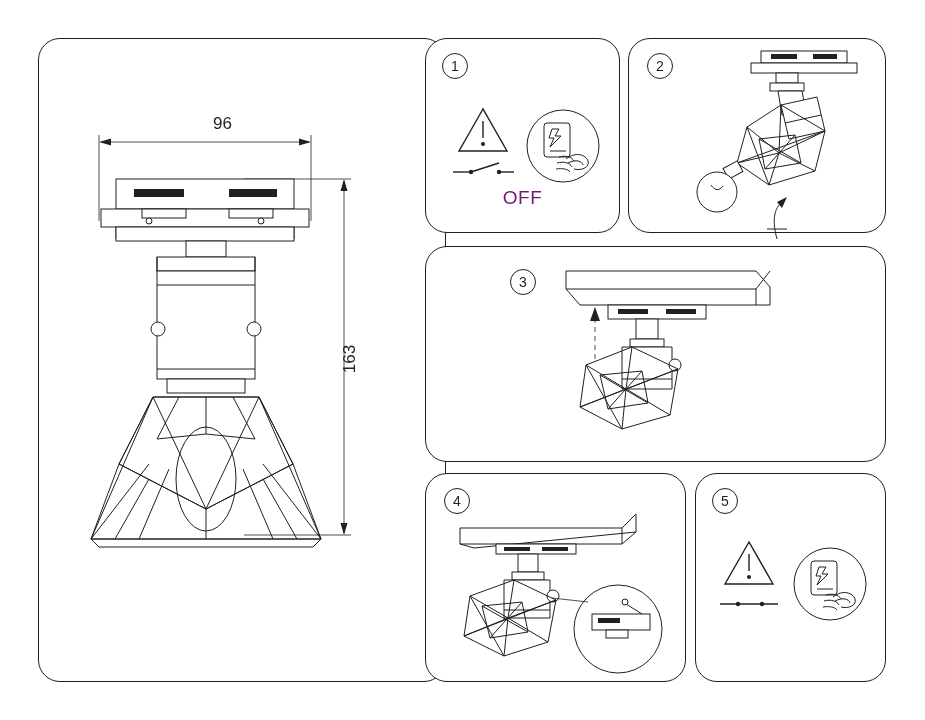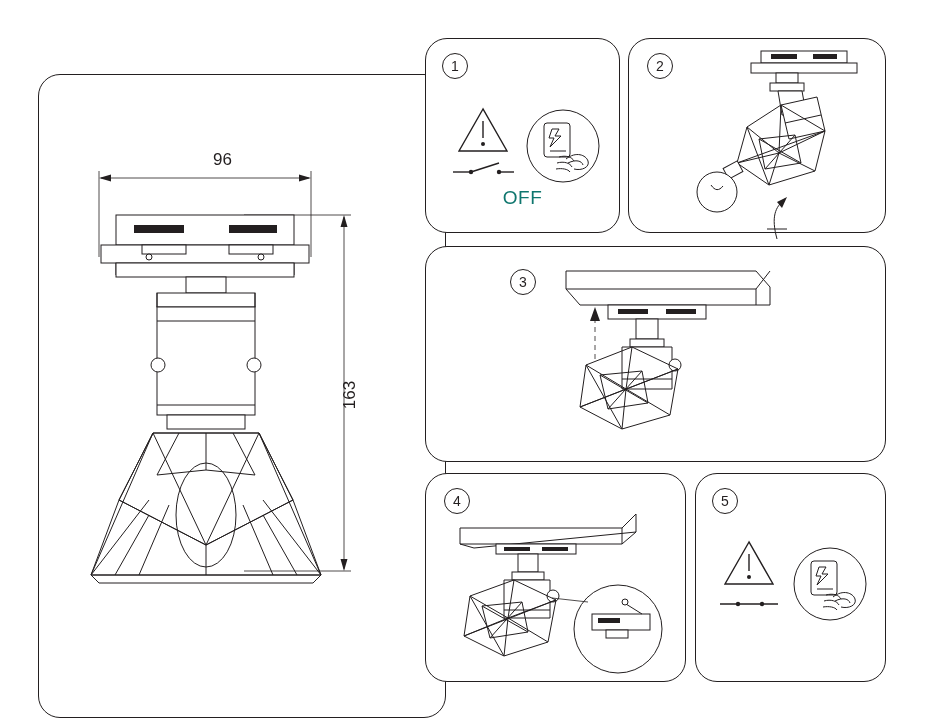--- a/index.html
+++ b/index.html
@@ -24,21 +24,21 @@
   .panel {
     position: absolute;
     border: 1px solid #231f20;
     border-radius: 22px;
     background: #ffffff;
     box-sizing: border-box;
   }
   
   #panel-main {
     left: 38px; top: 38px;
-    width: 408px; height: 644px; margin-top: 36px;
+    width: 408px; height: 644px;
   }
   
   #panel-step1 { left: 425px; top: 38px;  width: 195px; height: 195px; }
   #panel-step2 { left: 628px; top: 38px;  width: 258px; height: 195px; }
   #panel-step3 { left: 425px; top: 246px; width: 461px; height: 216px; }
   #panel-step4 { left: 425px; top: 473px; width: 261px; height: 209px; }
   #panel-step5 { left: 695px; top: 473px; width: 191px; height: 209px; }
 
   .step-badge {
     position: absolute;
@@ -49,21 +49,21 @@
     font-size: 14px;
     line-height: 24px;
     text-align: center;
     color: #231f20;
     background: #fff;
   }
   .state-label {
     position: absolute;
     font-size: 19px;
     letter-spacing: 0.5px;
-    color: #0f766e;
+    color: #701a75;
     text-align: center;
   }
   .dim-label {
     position: absolute;
     font-size: 17px;
     color: #231f20;
   }
   .dim-label.vertical {
     transform: rotate(-90deg);
     transform-origin: 50% 50%;

